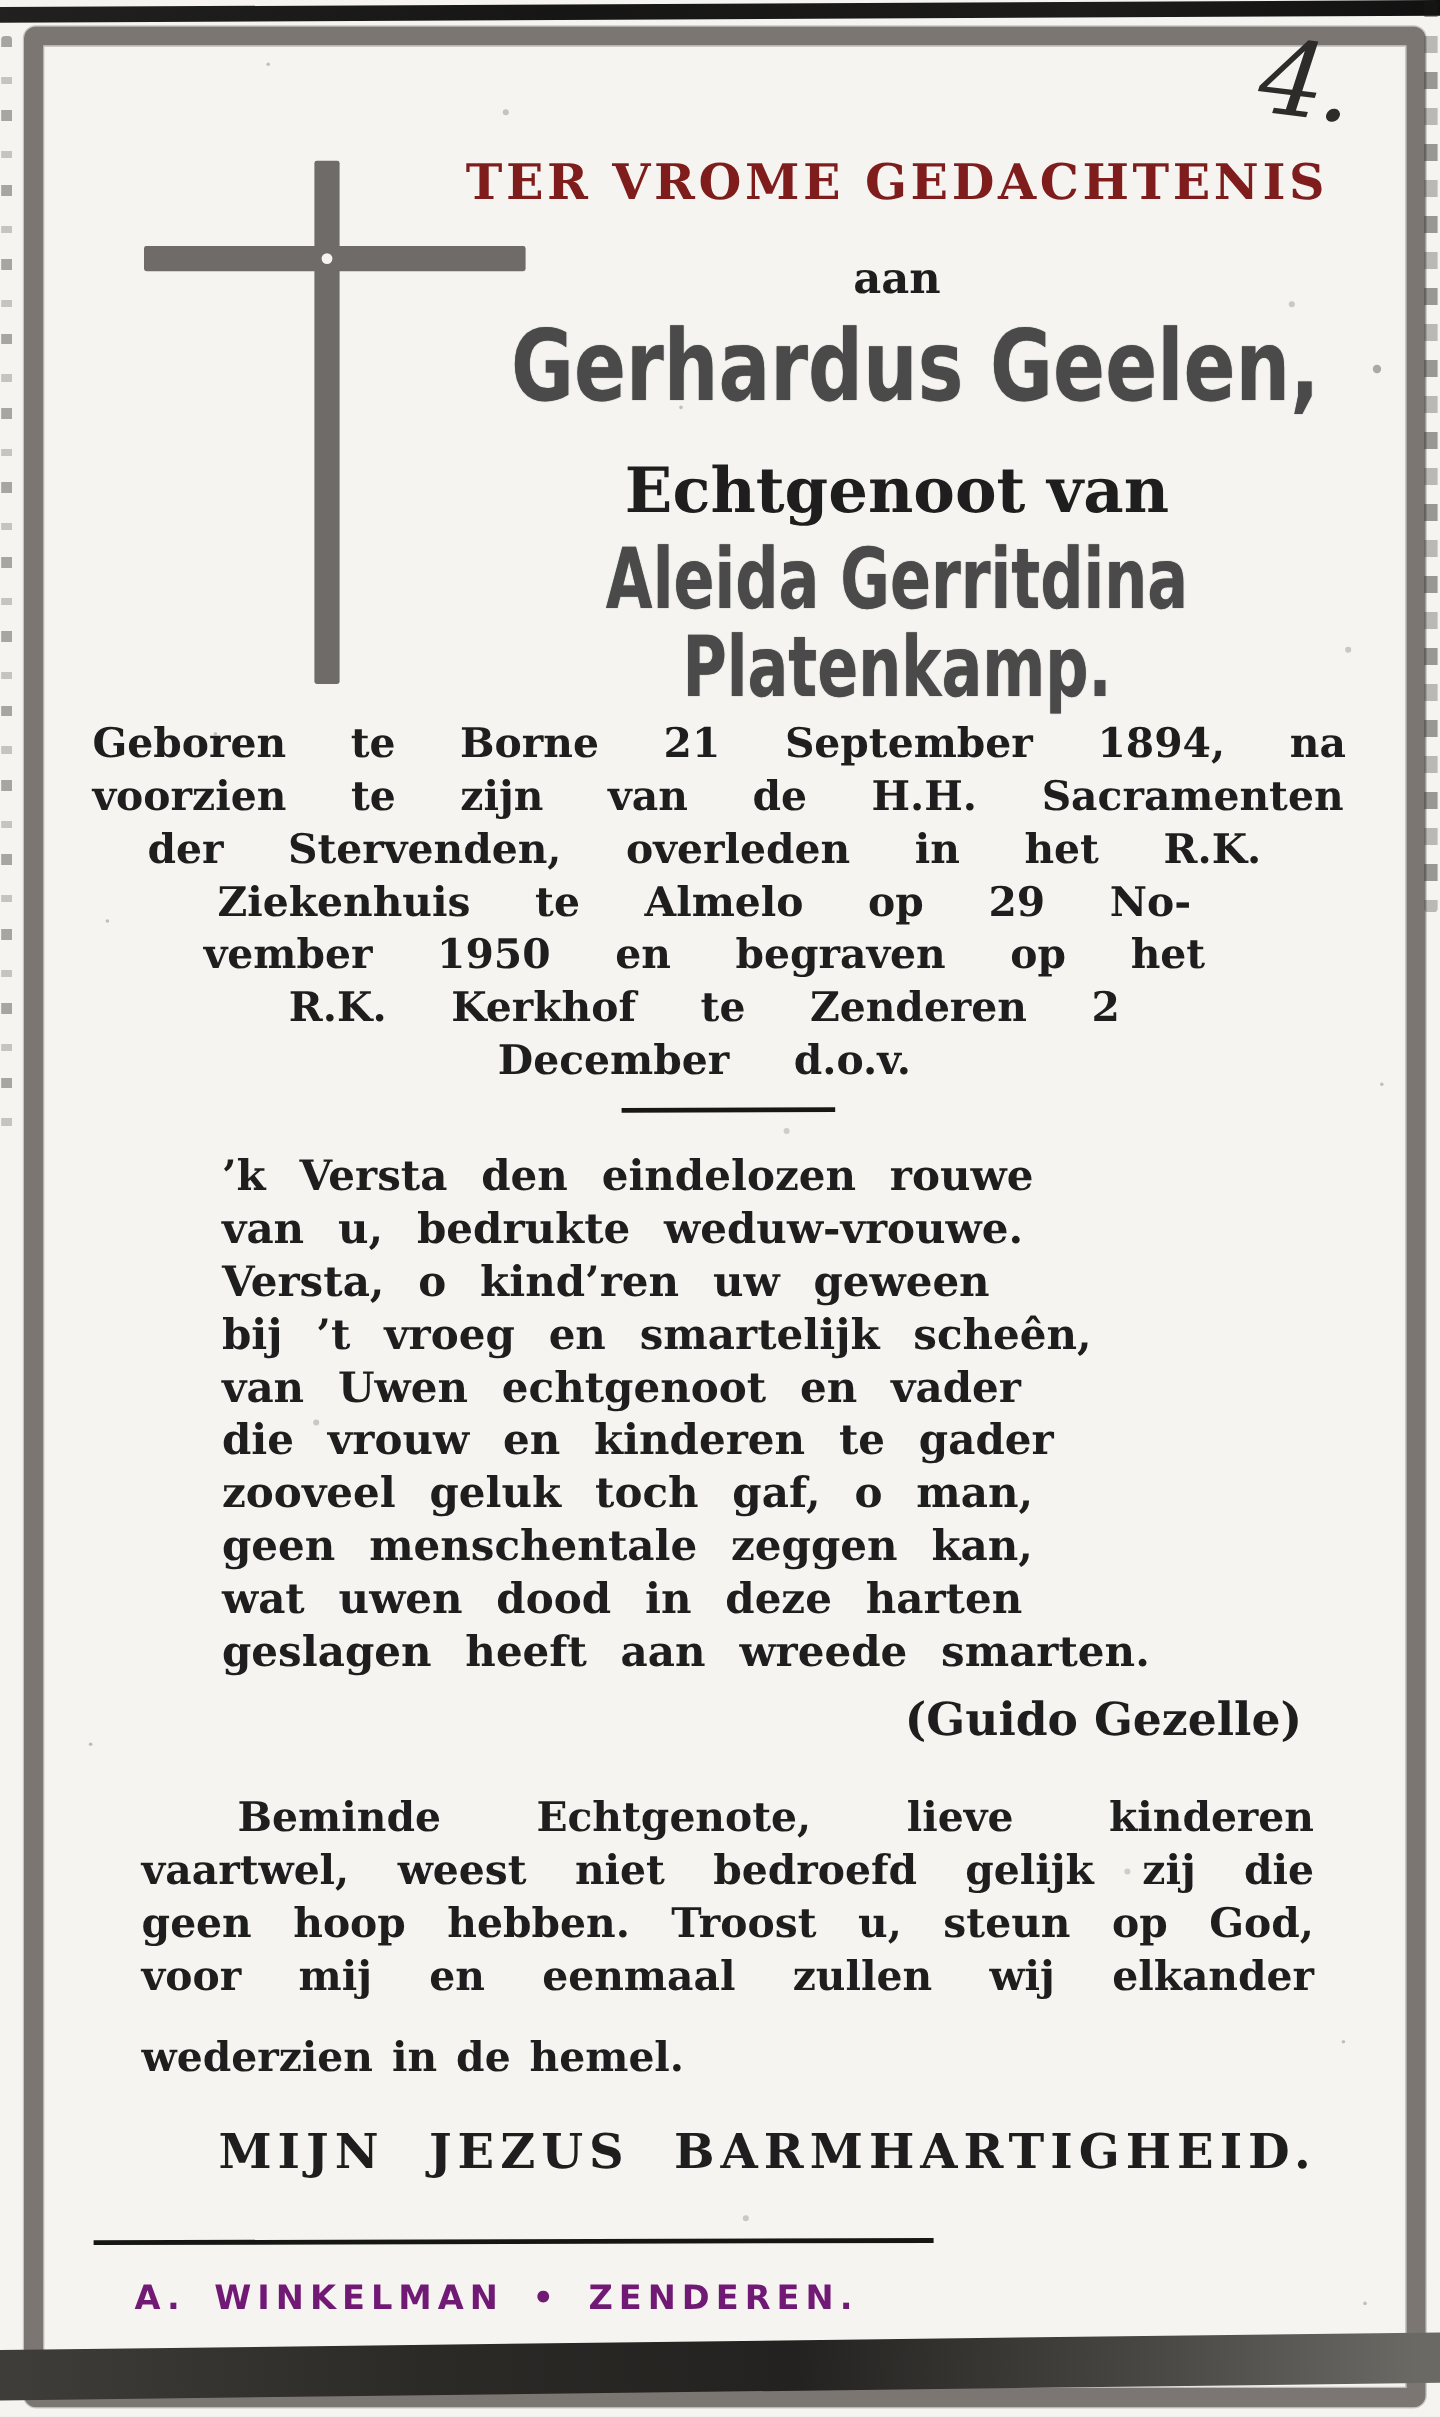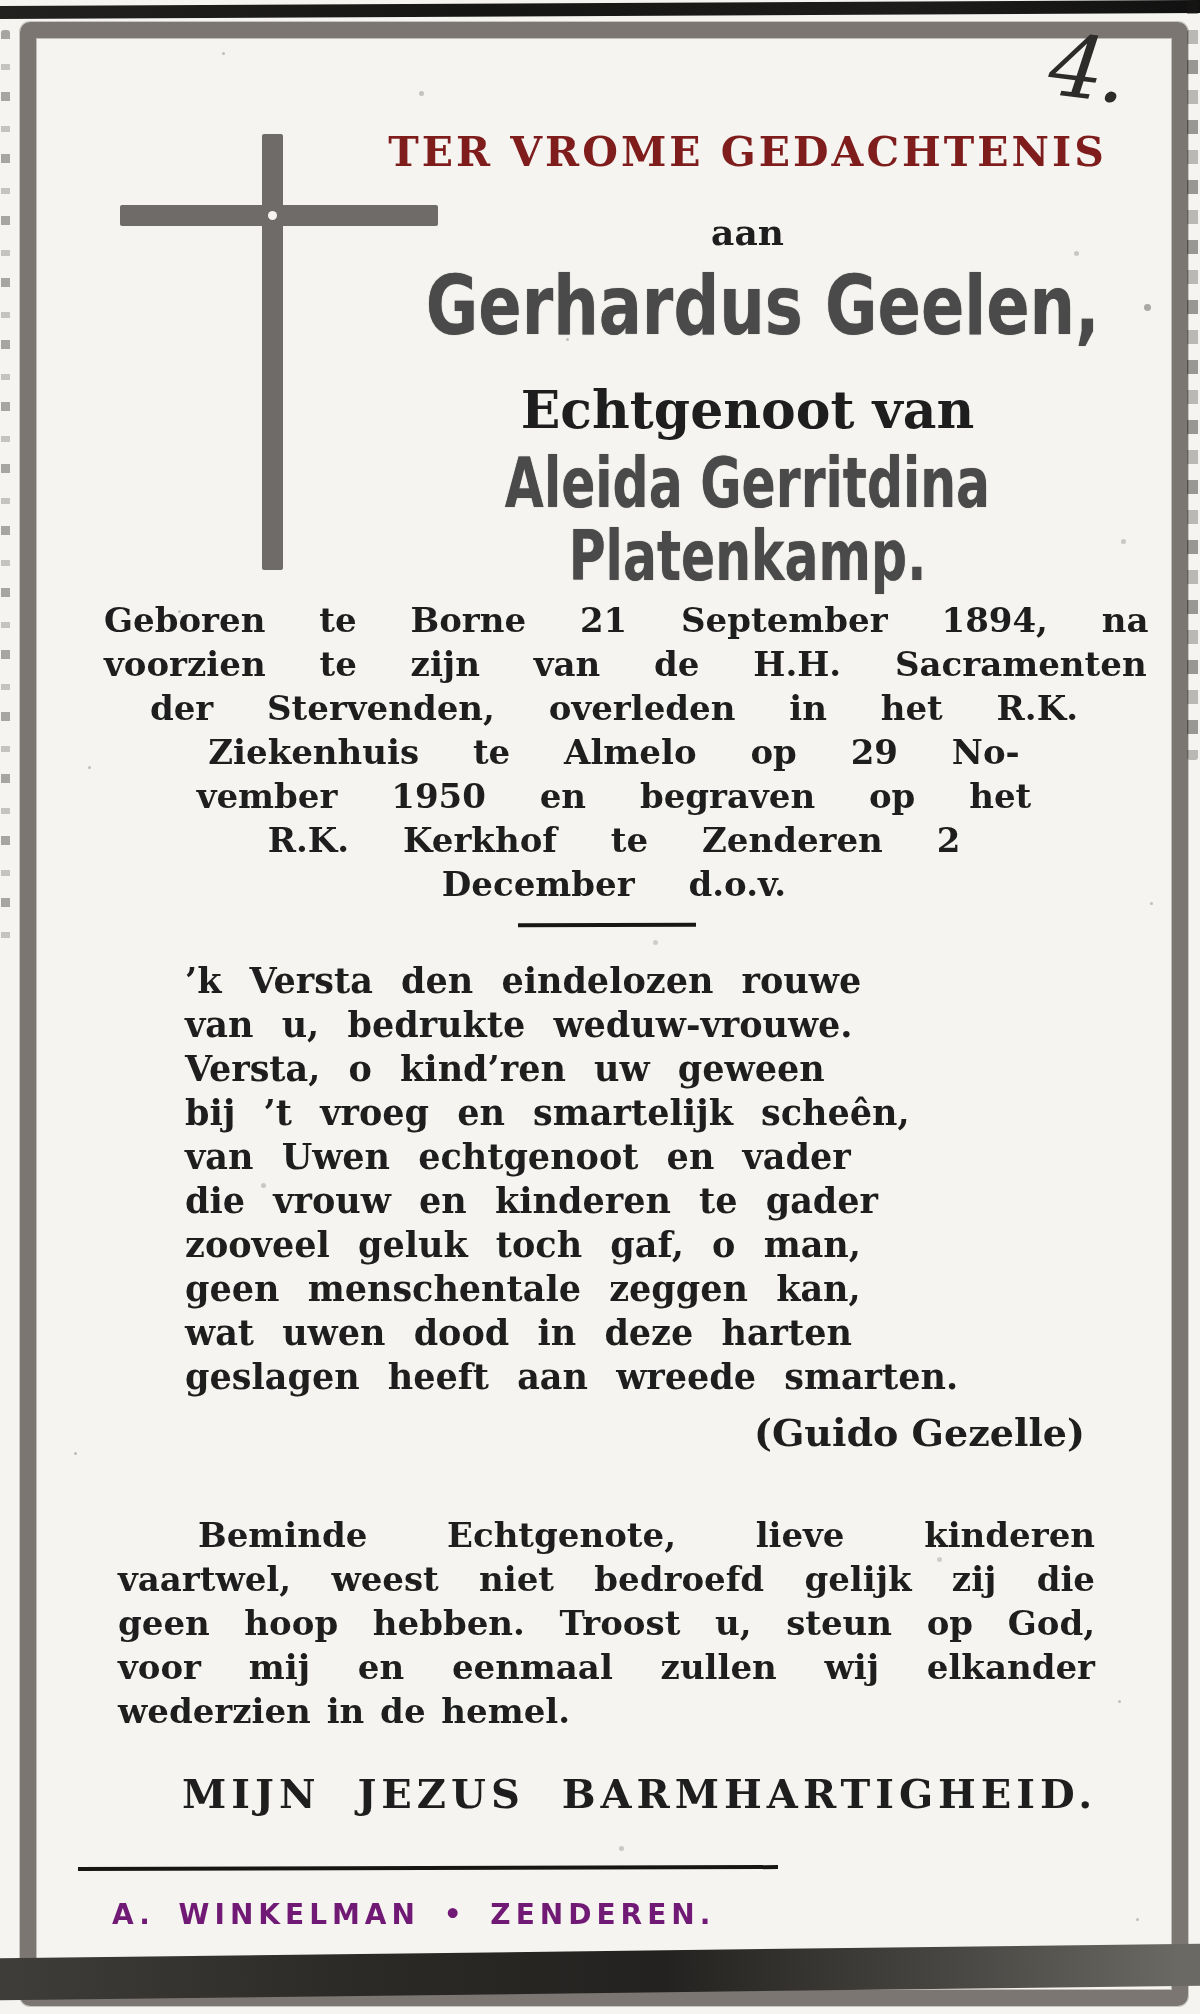--- a/index.html
+++ b/index.html
@@ -93,41 +93,41 @@
   }
   .t-relation{top:379px;font-size:52px;font-weight:700;}
   .t-spouse{
     font-family:"DejaVu Sans", sans-serif;font-size:70px;font-weight:700;
     color:var(--name-gray);transform:scale(0.72,1);
     text-shadow:0 0 1px rgba(40,40,40,.6);
   }
   .t-spouse1{top:442px;}
   .t-spouse2{top:515px;}
   
-  .bio{position:absolute;left:104px;top:598px;width:1020px;}
+  .bio{position:absolute;left:77px;top:598px;width:1020px;}
   .bio-line{
     font-size:34px;line-height:44px;font-weight:700;
     text-align:center;word-spacing:42px;white-space:nowrap;
   }
   .divider{position:absolute;left:518px;top:923px;width:178px;height:4px;background:#171715;transform:rotate(-0.2deg);}
   
   .poem{position:absolute;left:185px;top:959px;width:860px;}
   .poem-line{font-size:35px;line-height:44px;font-weight:700;word-spacing:16px;white-space:nowrap;}
   .attribution{
     position:absolute;left:185px;top:1410px;width:900px;
     text-align:right;font-size:38px;font-weight:700;white-space:nowrap;
   }
   
   .farewell{position:absolute;left:118px;top:1493px;width:977px;}
   .fw-line{
     font-size:34px;line-height:44px;font-weight:700;word-spacing:4px;
     text-align:justify;text-align-last:justify;
   }
-  .fw-line.first{text-indent:80px;margin-top:20px;}
-  .fw-line.last{text-align-last:left;}
+  .fw-line.first{text-indent:80px;}
+  .fw-line.last{text-align-last:left;margin-top:24px;}
   
   .prayer{
     position:absolute;left:182px;top:1770px;
     font-size:40px;font-weight:700;letter-spacing:5px;word-spacing:18px;white-space:nowrap;
   }
   .separator{position:absolute;left:78px;top:1866px;width:700px;height:4px;background:#161614;transform:rotate(-0.15deg);}
   .printer{
     position:absolute;left:112px;top:1898px;
     font-family:"DejaVu Sans", sans-serif;font-size:28px;font-weight:700;
     letter-spacing:5px;word-spacing:9px;color:#701a75;white-space:nowrap;

